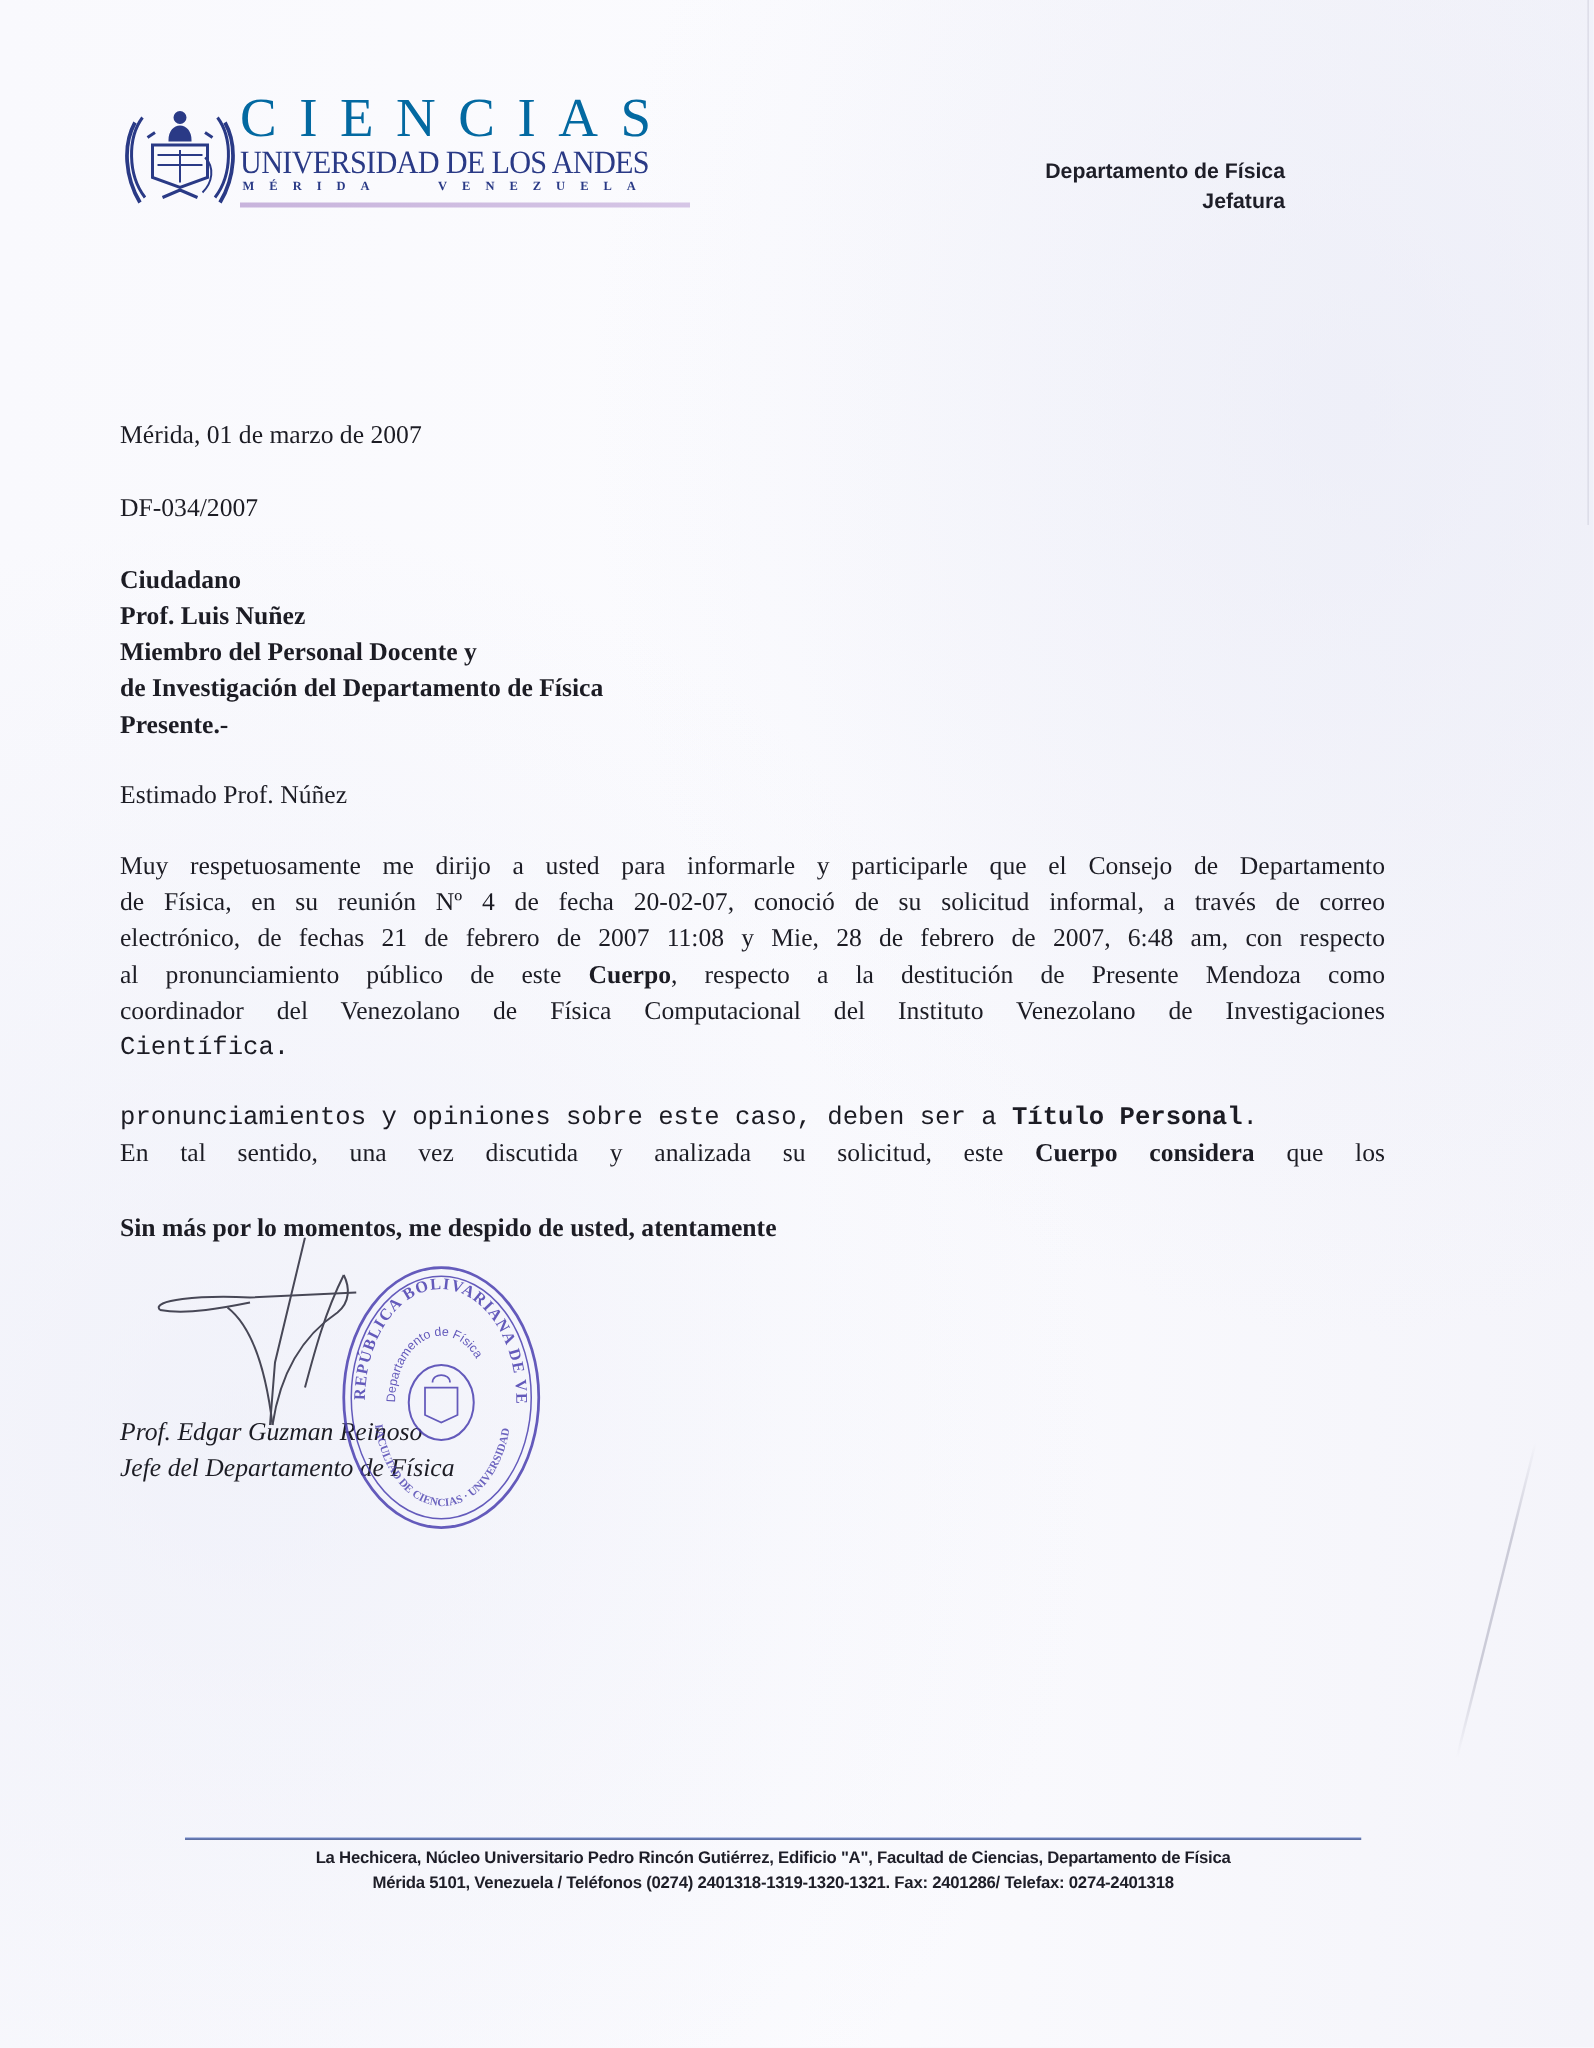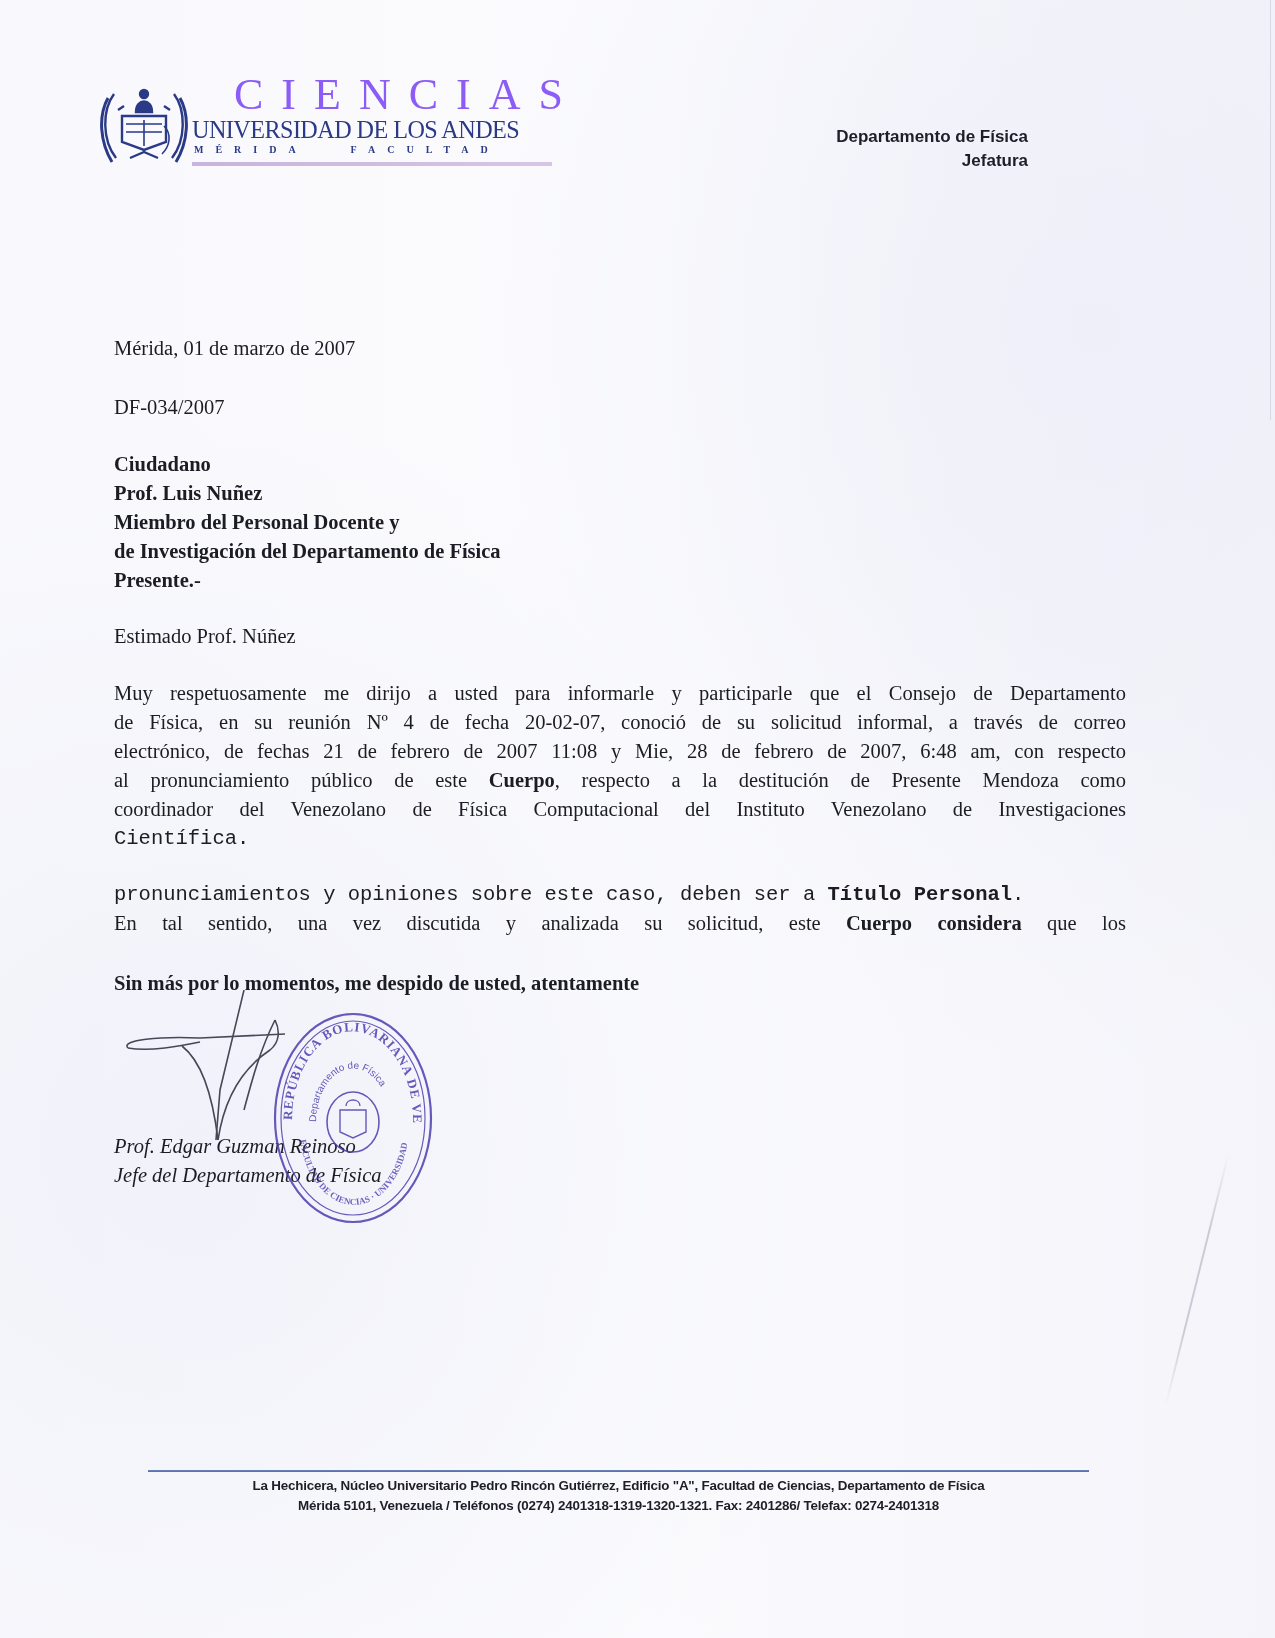--- a/index.html
+++ b/index.html
@@ -24,21 +24,21 @@
   .edge-right {
     position: absolute; right: 4px; top: 0; width: 1px; height: 420px;
     background: #d8d8e4;
   }
   
   .logo { position: absolute; left: 100px; top: 74px; width: 460px; height: 98px; }
   .emblem { position: absolute; left: 0; top: 2px; width: 88px; height: 94px; }
   .logo-ciencias {
     position: absolute; left: 92px; top: -2px;
     font-family: "Liberation Serif", serif; font-size: 44px; letter-spacing: 18px;
-    color: #8b5cf6; line-height: 46px; margin-left: 42px;
+    color: #0369a1; line-height: 46px;
   }
   .logo-univ {
     position: absolute; left: 92px; top: 42px;
     font-family: "Liberation Serif", serif; font-size: 26px; letter-spacing: -0.6px;
     color: #2a3a86; line-height: 28px; transform: scaleX(0.93); transform-origin: left;
   }
   .logo-city {
     position: absolute; left: 94px; top: 70px;
     font-family: "Liberation Serif", serif; font-size: 10px; font-weight: bold;
     color: #2a3a86; line-height: 12px; letter-spacing: 12px; white-space: pre;
@@ -46,21 +46,21 @@
   .logo-rule {
     position: absolute; left: 92px; top: 88px; width: 360px; height: 4px;
     background: linear-gradient(to right, #c8b4dc, #d6c6e6);
   }
   
   .dept {
     position: absolute; right: 247px; top: 125px; text-align: right;
     font-family: "Liberation Sans", sans-serif; font-weight: bold; font-size: 17px;
     line-height: 24px; color: #1e1e28;
   }
-  .body-text { position: absolute; left: 96px; font-size: 20.5px; line-height: 29px; margin-left: 18px; }
+  .body-text { position: absolute; left: 96px; font-size: 20.5px; line-height: 29px; }
   .date { top: 334px; }
   .ref { top: 393px; font-family: Liberation Serif, serif; }
   .recipient { top: 450px; font-weight: bold; }
   .salutation { top: 622px; }
   .para { left: 96px; width: 1012px; text-align: justify; text-align-last: left; }
   .para1 { top: 679px; }
   .para2 { top: 880px; }
   .closing { top: 969px; font-weight: bold; }
   .signer { top: 1132px; font-style: italic; }
   .para b { font-weight: bold; }
@@ -99,21 +99,21 @@
       <path d="M44 44 L44 70" stroke-width="1.6"></path>
       <path d="M36 36 C36 22 52 22 52 36 Z" fill="#2a3a86"></path>
       <circle cx="44" cy="18" r="4" fill="#2a3a86"></circle>
       <path d="M18 34 L24 30 M70 34 L64 30"></path>
       <path d="M64 50 C72 58 70 70 62 78" stroke-width="1.6"></path>
       <path d="M30 82 L44 76 L58 82"></path>
     </g>
   </svg>
   <div class="logo-ciencias">CIENCIAS</div>
   <div class="logo-univ">UNIVERSIDAD DE LOS ANDES</div>
-  <div class="logo-city">MÉRIDA   FACULTAD</div>
+  <div class="logo-city">MÉRIDA   VENEZUELA</div>
   <div class="logo-rule"></div>
 </div>
 
 <div class="dept">
   <div>Departamento de Física</div>
   <div>Jefatura</div>
 </div>
 
 <div class="body-text date">Mérida, 01 de marzo de 2007</div>
 <div class="body-text ref">DF-034/2007</div>

